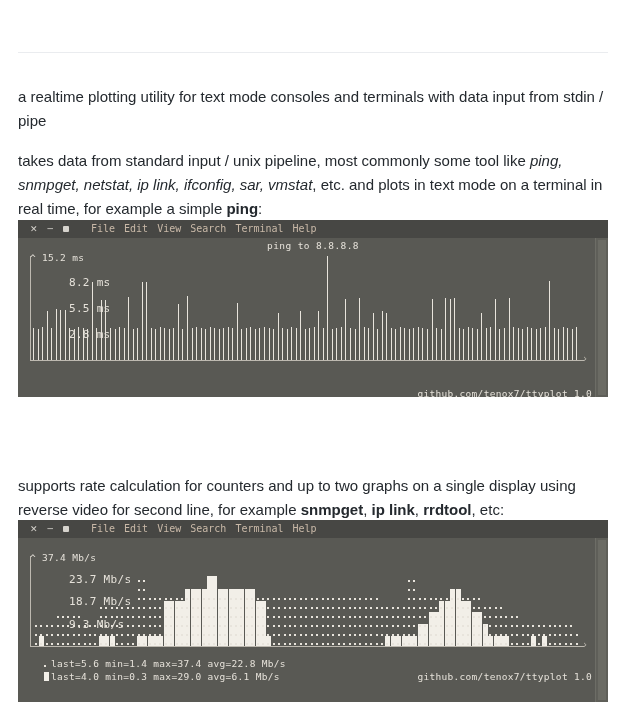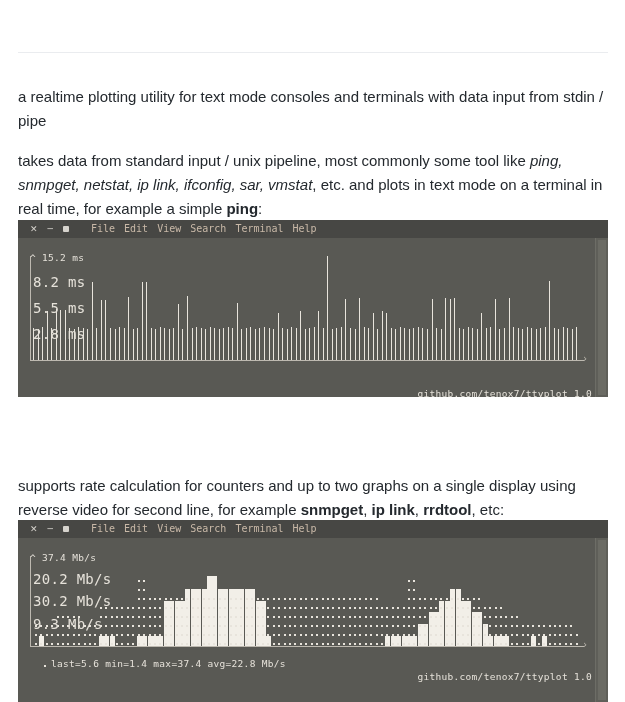--- a/index.html
+++ b/index.html
@@ -94,22 +94,22 @@
     position: absolute; width: 1px; background: #bdb9b0;
   }
   .xaxis {
     position: absolute; height: 1px; background: #bdb9b0;
   }
   .xarrow {
     position: absolute; font-size: 10px; color: #bdb9b0; line-height: 8px;
   }
 
   .ylab {
-    position: absolute; font-size: 14px; color: #e6e2da;
-    letter-spacing: 0.3px; white-space: nowrap; z-index: 3;
+    position: absolute; font-size: 11px; color: #e6e2da;
+    letter-spacing: 0.3px; white-space: nowrap; z-index: 3; margin-left: 36px;
   }
 
   .plotarea { position: absolute; }
 
   
   .bar {
     position: absolute; bottom: 0; width: 1px; background: #e8e4dc;
   }
 
   
@@ -166,20 +166,21 @@
         <span>View</span>
         <span>Search</span>
         <span>Terminal</span>
         <span>Help</span>
       </div>
     </div>
     <div class="scrollbar">
       <div class="scrollthumb"></div>
     </div>
     <div class="screen">
+      <div class="plot-title">ping to 8.8.8.8</div>
       <div class="ytop">
         <span>^</span>
         <span>15.2 ms</span>
       </div>
       <div class="plotarea" id="plot1" style="left: 0px; top: 0px; width: 578px; height: 140px;">
           <div class="yaxis" style="left: 12px; top: 18px; height: 104px;"></div>
           <div class="xaxis" style="left: 12px; top: 122px; width: 554px;"></div>
           <div class="xarrow" style="left: 564px; top: 117px;">›</div>
           <div class="ylab" style="left: 15px; top: 39.4727px;">8.2 ms</div>
           <div class="ylab" style="left: 15px; top: 65px;">5.5 ms</div>
@@ -331,22 +332,22 @@
     </div>
     <div class="screen">
       <div class="ytop">
         <span>^</span>
         <span>37.4 Mb/s</span>
       </div>
       <div class="plotarea" id="plot2" style="left: 0px; top: 0px; width: 578px; height: 145px;">
           <div class="yaxis" style="left: 12px; top: 18px; height: 90px;"></div>
           <div class="xaxis" style="left: 12px; top: 108px; width: 554px;"></div>
           <div class="xarrow" style="left: 564px; top: 103px;">›</div>
-          <div class="ylab" style="left: 15px; top: 35.6203px;">20.2 Mb/s</div>
-          <div class="ylab" style="left: 15px; top: 58px;">30.2 Mb/s</div>
+          <div class="ylab" style="left: 15px; top: 35.6203px;">23.7 Mb/s</div>
+          <div class="ylab" style="left: 15px; top: 58px;">18.7 Mb/s</div>
           <div class="ylab" style="left: 15px; top: 80.6203px;">9.3 Mb/s</div>
           <div class="blk" style="left: 21.4059px; width: 5.00594px; height: 9.62567px; bottom: 37px;"></div>
           <div class="blk" style="left: 80.8713px; width: 5.00594px; height: 9.62567px; bottom: 37px;"></div>
           <div class="blk" style="left: 86.2772px; width: 5.00594px; height: 9.62567px; bottom: 37px;"></div>
           <div class="blk" style="left: 91.6832px; width: 5.00594px; height: 9.62567px; bottom: 37px;"></div>
           <div class="blk" style="left: 118.713px; width: 5.00594px; height: 10.107px; bottom: 37px;"></div>
           <div class="blk" style="left: 124.119px; width: 5.00594px; height: 10.107px; bottom: 37px;"></div>
           <div class="blk" style="left: 129.525px; width: 5.00594px; height: 10.107px; bottom: 37px;"></div>
           <div class="blk" style="left: 134.931px; width: 5.00594px; height: 10.107px; bottom: 37px;"></div>
           <div class="blk" style="left: 140.337px; width: 5.00594px; height: 10.107px; bottom: 37px;"></div>
@@ -919,17 +920,20 @@
           <div class="dot" style="left: 546.782px; top: 87px;"></div>
           <div class="dot" style="left: 552.188px; top: 105px;"></div>
           <div class="dot" style="left: 552.188px; top: 96px;"></div>
           <div class="dot" style="left: 552.188px; top: 87px;"></div>
           <div class="dot" style="left: 557.594px; top: 105px;"></div>
           <div class="dot" style="left: 557.594px; top: 96px;"></div>
         </div>
       <div class="status" id="st2a" style="left: 26px; top: 120px;">
         <span class="mk-dot"></span><span>last=5.6 min=1.4 max=37.4 avg=22.8 Mb/s</span>
       </div>
+      <div class="status" id="st2b" style="left: 26px; top: 133px;">
+        <span class="mk-blk"></span><span>last=4.0 min=0.3 max=29.0 avg=6.1 Mb/s</span>
+      </div>
       <div class="footer" id="ft2" style="top: 133px;">github.com/tenox7/ttyplot 1.0</div>
     </div>
   </div>
 
 </div>
 
 </body></html>

